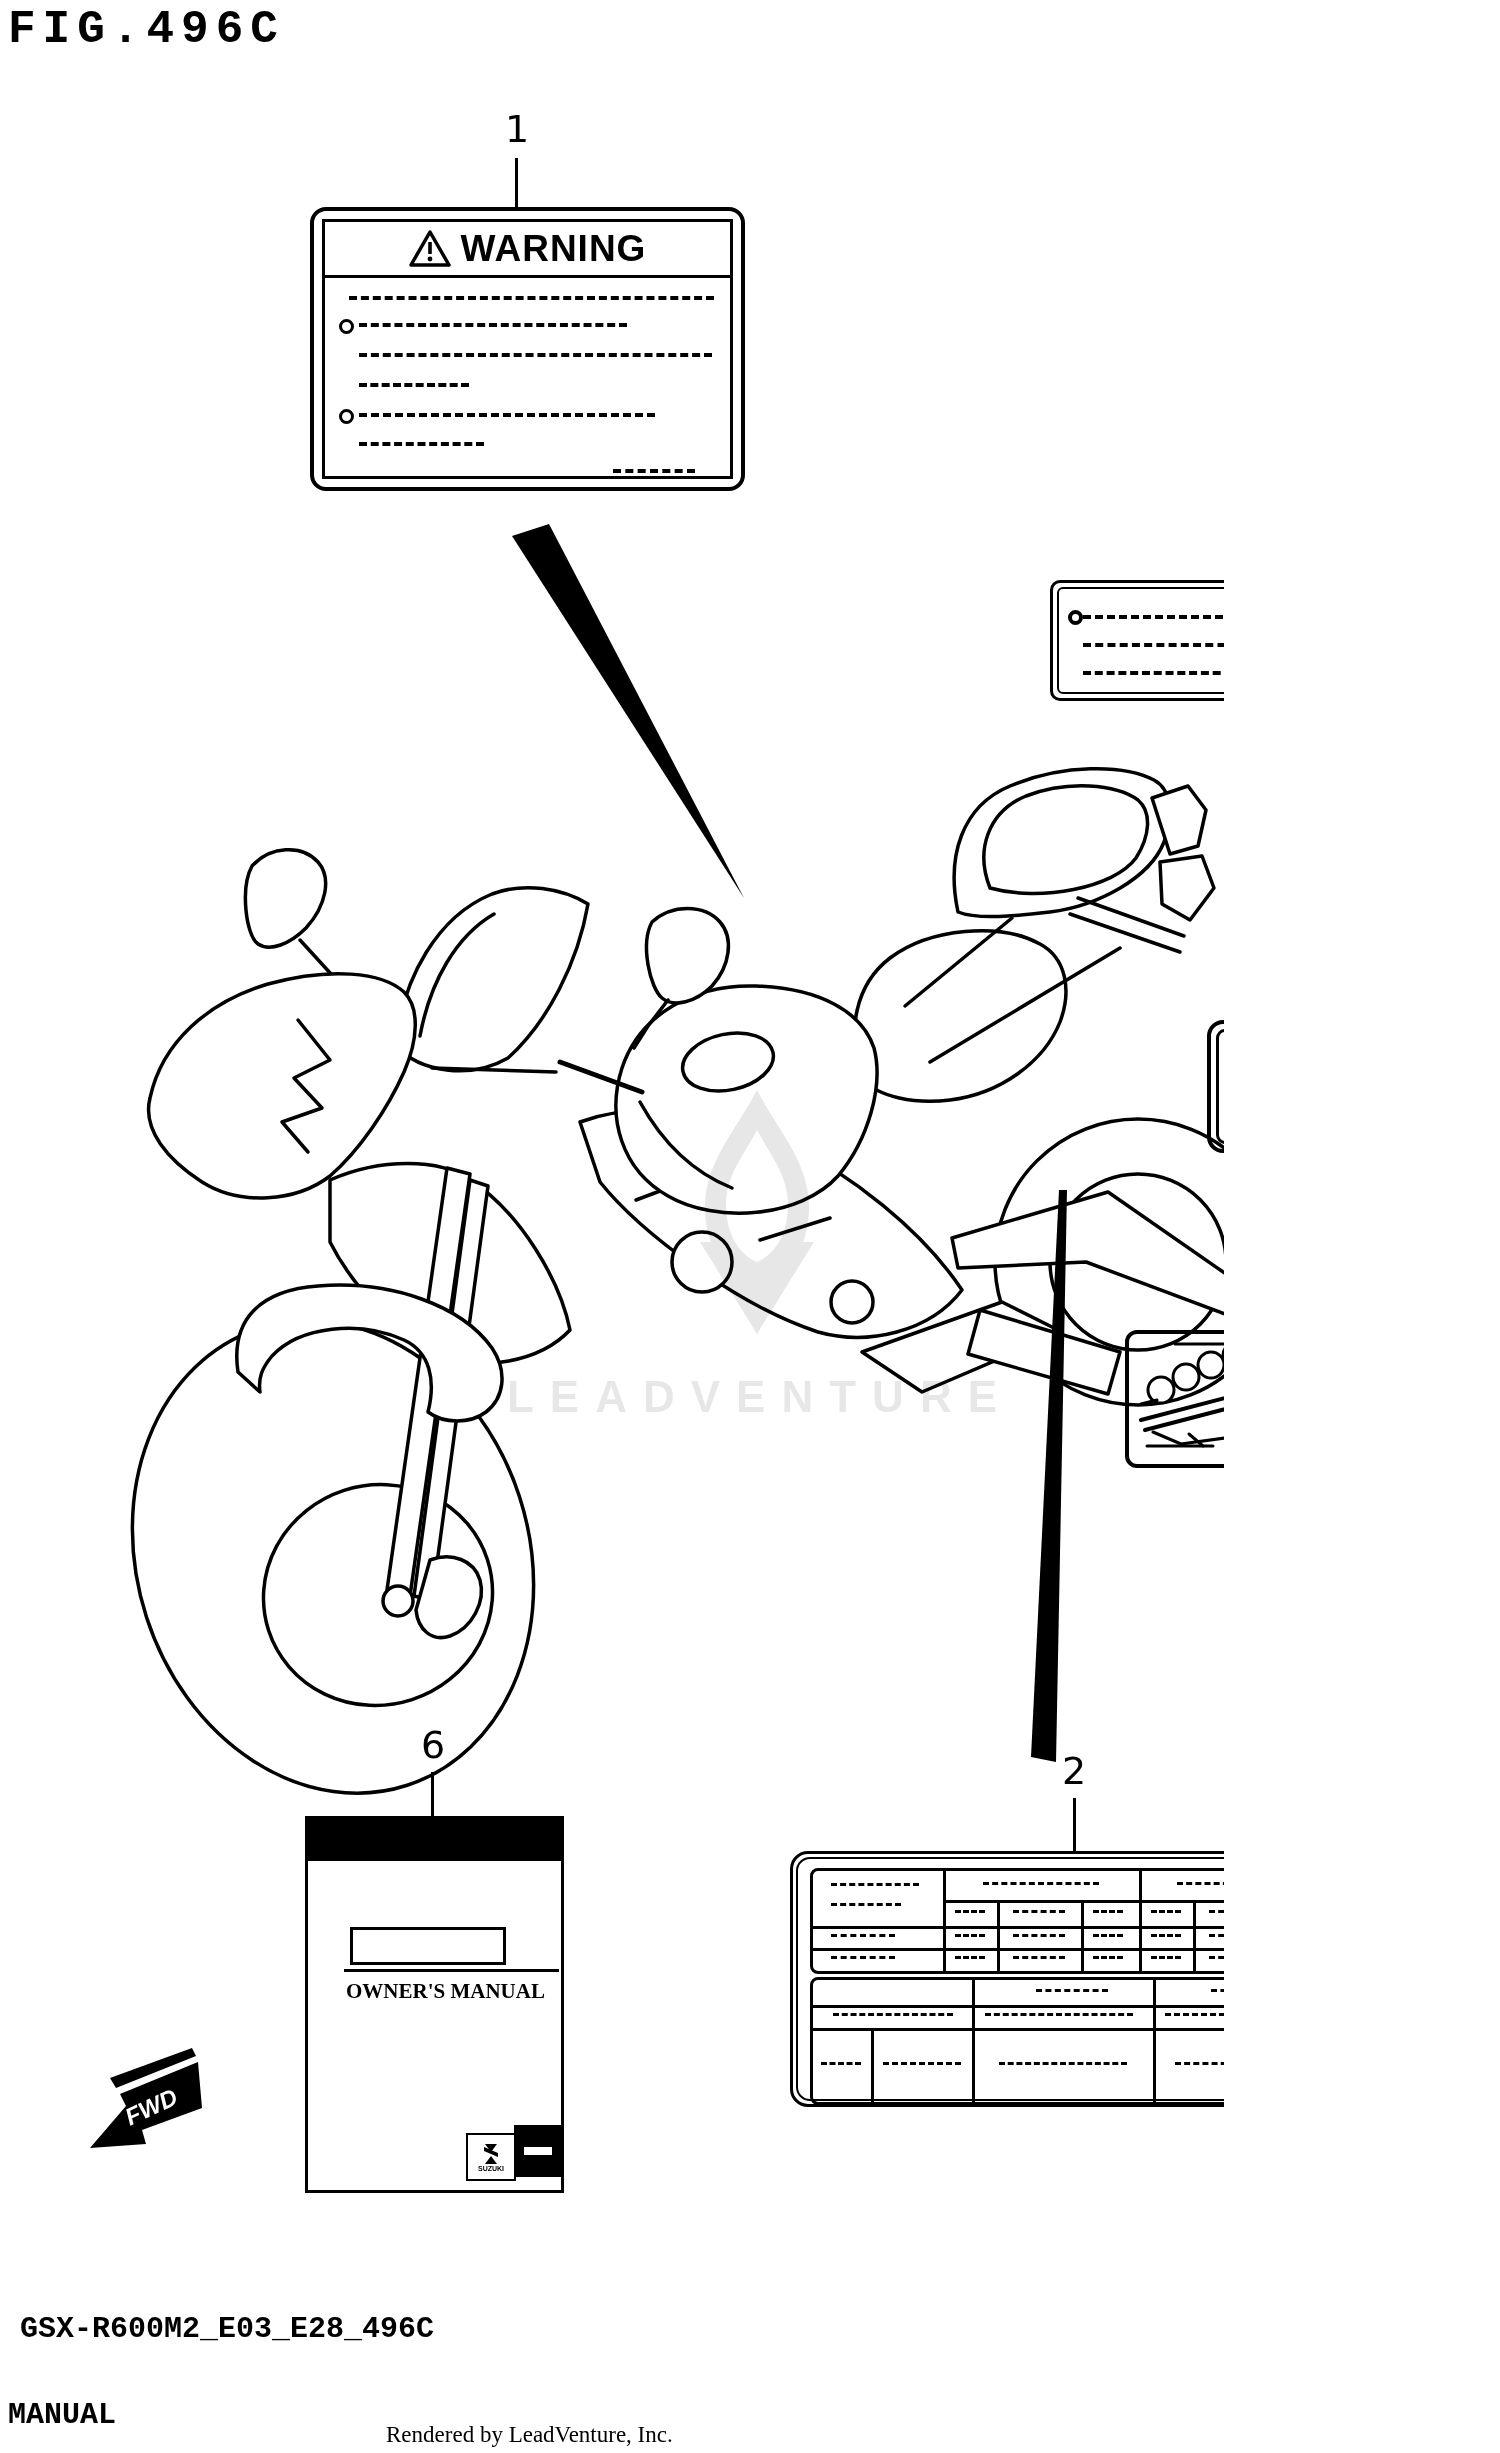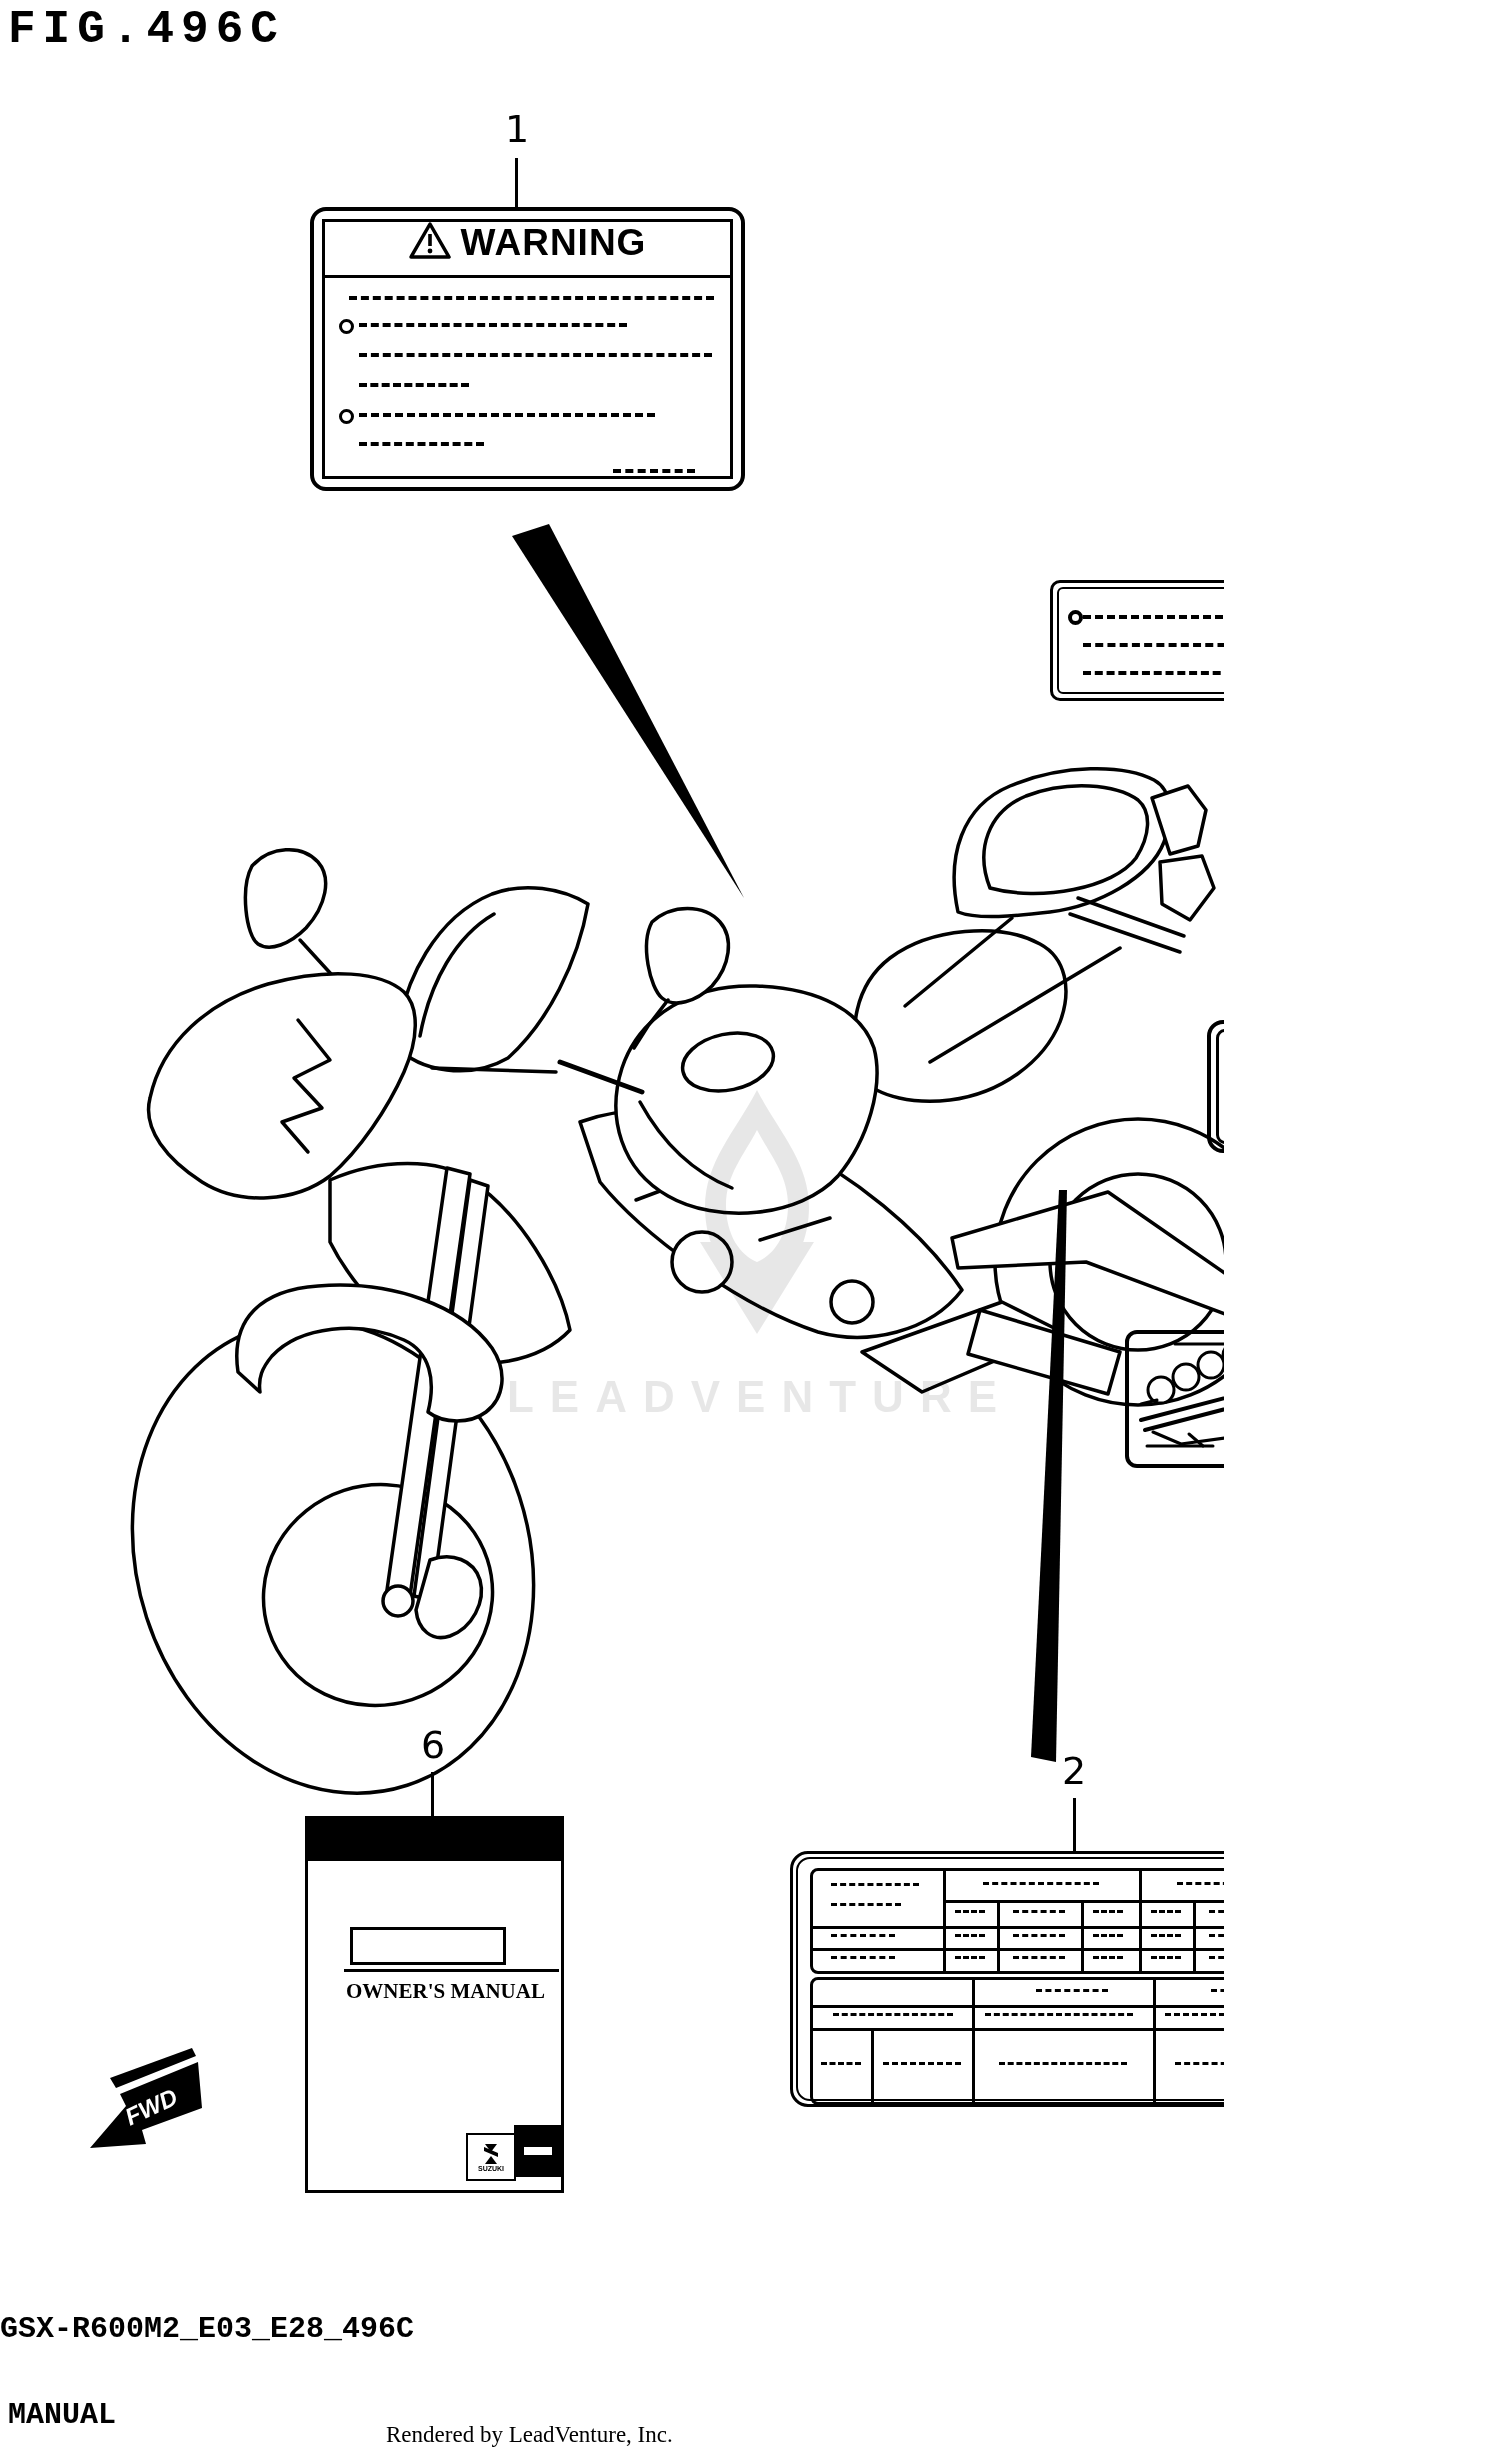--- a/index.html
+++ b/index.html
@@ -13,21 +13,21 @@
   .callout-num{position:absolute;font-family:"DejaVu Sans",sans-serif;font-size:38px;line-height:1;color:#000;}
   .callout-line{position:absolute;width:3px;background:#000;}
   .fig-title{position:absolute;left:8px;top:4px;font-family:"Liberation Mono",monospace;
              font-weight:bold;font-size:46px;letter-spacing:7px;}
   .footer-mono{position:absolute;font-family:"Liberation Mono",monospace;font-weight:bold;font-size:30px;}
   .footer-credit{position:absolute;font-family:Liberation Serif, serif;font-size:23px;}
   
   .lbl1{position:absolute;left:310px;top:207px;width:427px;height:276px;border:4px solid #000;border-radius:16px;}
   .lbl1-in{position:absolute;left:8px;top:8px;right:8px;bottom:8px;border:3px solid #000;}
   .warn-head{position:absolute;left:0;top:0;right:0;height:53px;border-bottom:3px solid #000;
-             display:flex;align-items:flex-start;justify-content:center;gap:10px;}
+             display:flex;align-items:center;justify-content:center;gap:10px;}
   .warn-title{font-size:37px;font-weight:bold;letter-spacing:1px;font-family:"Liberation Sans",sans-serif;}
   
   .lbl3{position:absolute;left:1050px;top:580px;width:375px;height:115px;border:3.5px solid #000;border-radius:10px;}
   .lbl3-in{position:absolute;left:4px;top:4px;right:4px;bottom:4px;border:2.5px solid #000;border-radius:6px;}
   
   .lbl4{position:absolute;left:1207px;top:1020px;width:251px;height:125px;border:4px solid #000;border-radius:16px;}
   .lbl4-in{position:absolute;left:5px;top:5px;right:5px;bottom:5px;border:3px solid #000;border-radius:9px;}
   
   .lbl5{position:absolute;left:1125px;top:1330px;width:372px;height:130px;border:4px solid #000;border-radius:12px;}
   
@@ -304,17 +304,17 @@
       <div class="dash"></div>
     </div>
   </div>
 
   <svg class="abs" style="left:80px;top:2048px" width="135" height="125" viewBox="0 0 135 125">
     <polygon points="36,40 116,8 112,0 30,30" fill="#000"></polygon>
     <polygon points="10,100 46,58 40,46 118,14 122,60 62,82 66,96" fill="#000"></polygon>
     <text x="50" y="78" fill="#fff" font-family="Liberation Sans, sans-serif" font-size="24" font-weight="bold" font-style="italic" transform="rotate(-25 50 78)">FWD</text>
   </svg>
 
-  <div class="footer-mono" style="left:0;top:2312px">GSX-R600M2_E03_E28_496C</div>
+  <div class="footer-mono" style="left:20px;top:2312px">GSX-R600M2_E03_E28_496C</div>
   <div class="footer-mono" style="left:8px;top:2398px">MANUAL</div>
   <div class="footer-credit" style="left:386px;top:2422px">Rendered by LeadVenture, Inc.</div>
 
 </div>
 
 </body></html>

